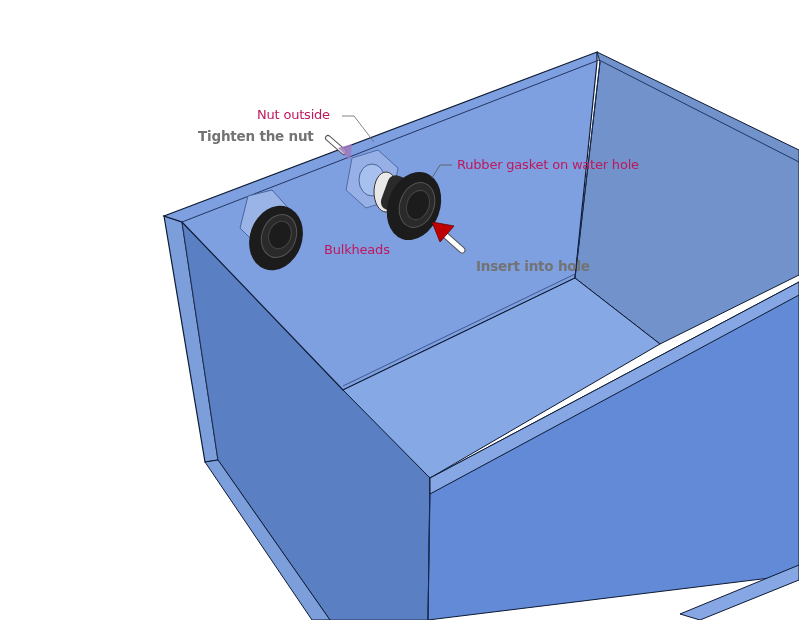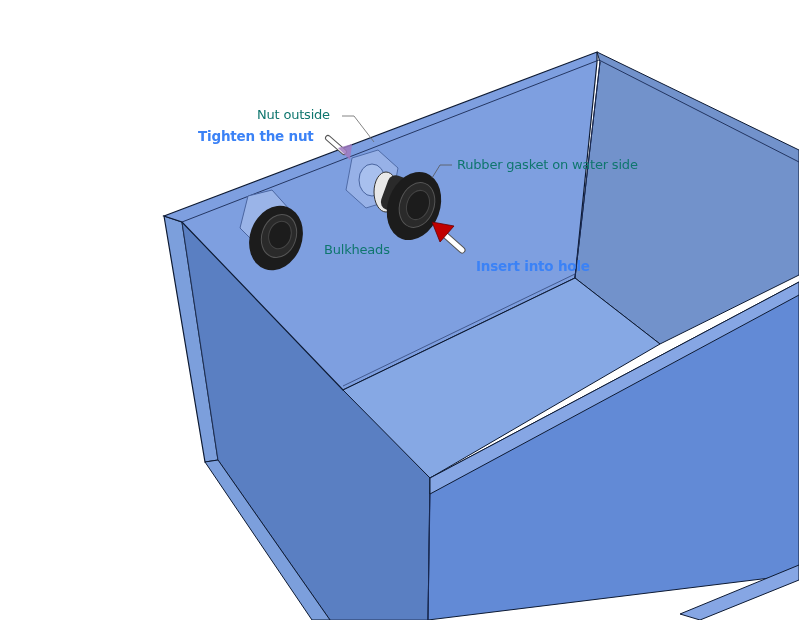--- a/index.html
+++ b/index.html
@@ -1,19 +1,19 @@
 <!DOCTYPE html>
 <html><head>
   <meta charset="utf-8">
   <style>
     html, body { margin: 0; padding: 0; background: #ffffff; }
     body { width: 799px; height: 620px; overflow: hidden; position: relative; font-family: "DejaVu Sans", sans-serif; }
     #stage { position: absolute; left: 0; top: 0; width: 799px; height: 620px; }
-    .lbl { position: absolute; font-family: "DejaVu Sans", sans-serif; font-size: 13px; color: #0f766e; white-space: nowrap; letter-spacing: -0.2px; }
-    .lbl.bold { font-weight: bold; color: #3b82f6; font-size: 13.5px; }
+    .lbl { position: absolute; font-family: "DejaVu Sans", sans-serif; font-size: 13px; color: #be185d; white-space: nowrap; letter-spacing: -0.2px; }
+    .lbl.bold { font-weight: bold; color: #737373; font-size: 13.5px; }
   </style>
 </head>
 <body>
 
 <div id="stage">
   <svg width="799" height="620" viewBox="0 0 799 620" xmlns="http://www.w3.org/2000/svg">
 
     <polygon points="164,216 182,222 218,460 205,462" fill="#7c9fdc" stroke="#0d1a33" stroke-width="1.2"></polygon>
 
     <polygon points="182,222 430,478 428,620 330,620 218,460" fill="#5a7fc2" stroke="#1a2a4a" stroke-width="0.8"></polygon>
@@ -66,16 +66,16 @@
       <line x1="462" y1="250" x2="444" y2="234" stroke="#ffffff" stroke-width="5" stroke-linecap="round"></line>
       <polygon points="432,222 454,226 440,242" fill="#c00000" stroke="#600" stroke-width="0.8"></polygon>
     </g>
 
     <polyline points="342,116 354,116 374,142" fill="none" stroke="#666" stroke-width="0.8"></polyline>
     <polyline points="452,165 440,165 432,178" fill="none" stroke="#555" stroke-width="0.8"></polyline>
   </svg>
 
   <div class="lbl" style="left:257px; top:107px;">Nut outside</div>
   <div class="lbl bold" style="left:198px; top:128px;">Tighten the nut</div>
-  <div class="lbl" style="left:457px; top:157px;">Rubber gasket on water side</div>
+  <div class="lbl" style="left:457px; top:157px;">Rubber gasket on water hole</div>
   <div class="lbl" style="left:324px; top:242px;">Bulkheads</div>
   <div class="lbl bold" style="left:476px; top:258px;">Insert into hole</div>
 </div>
 
 </body></html>

